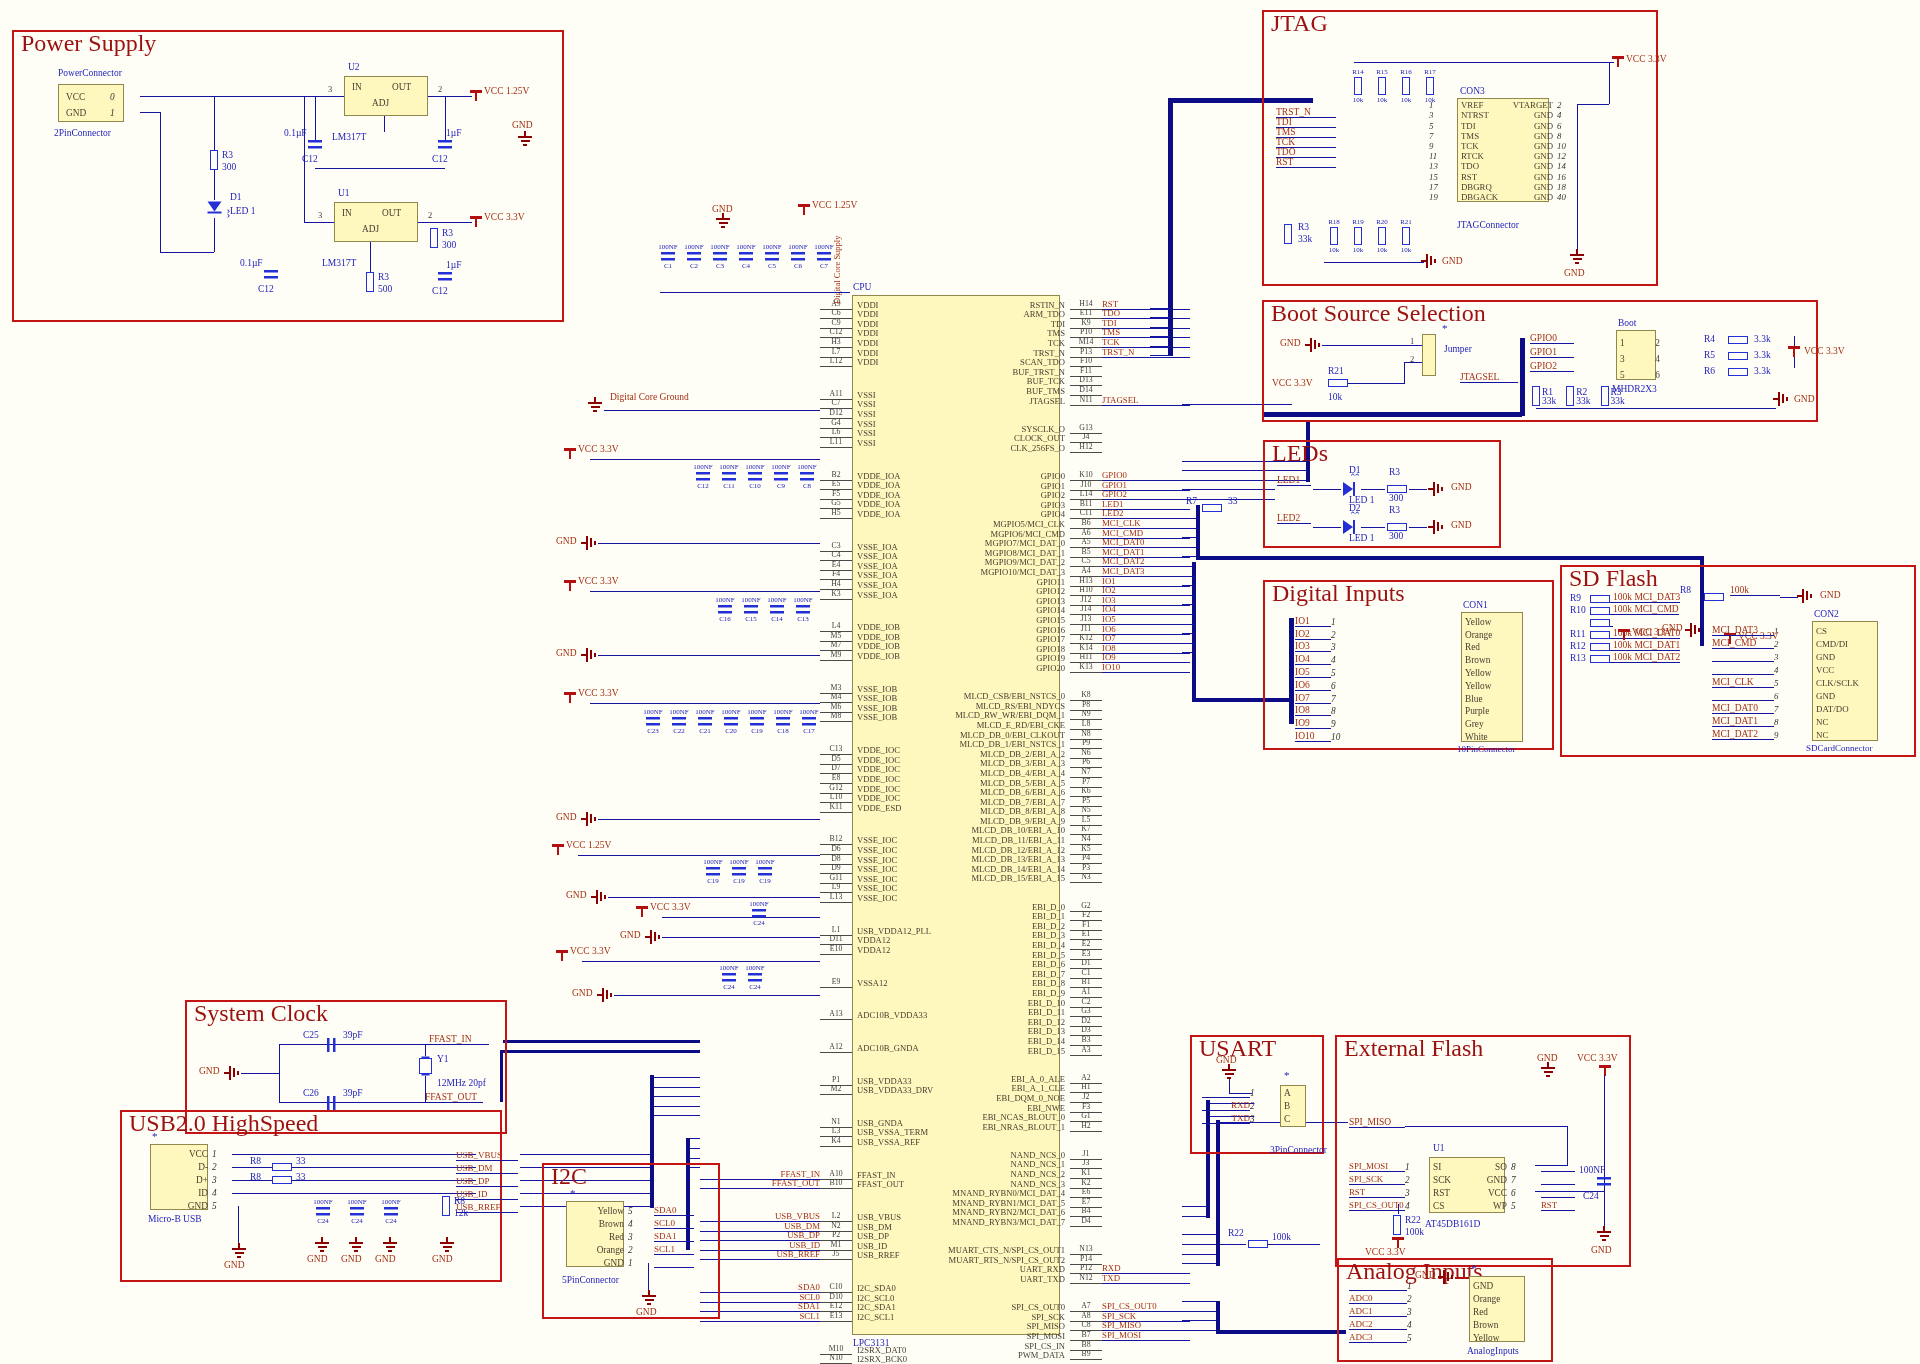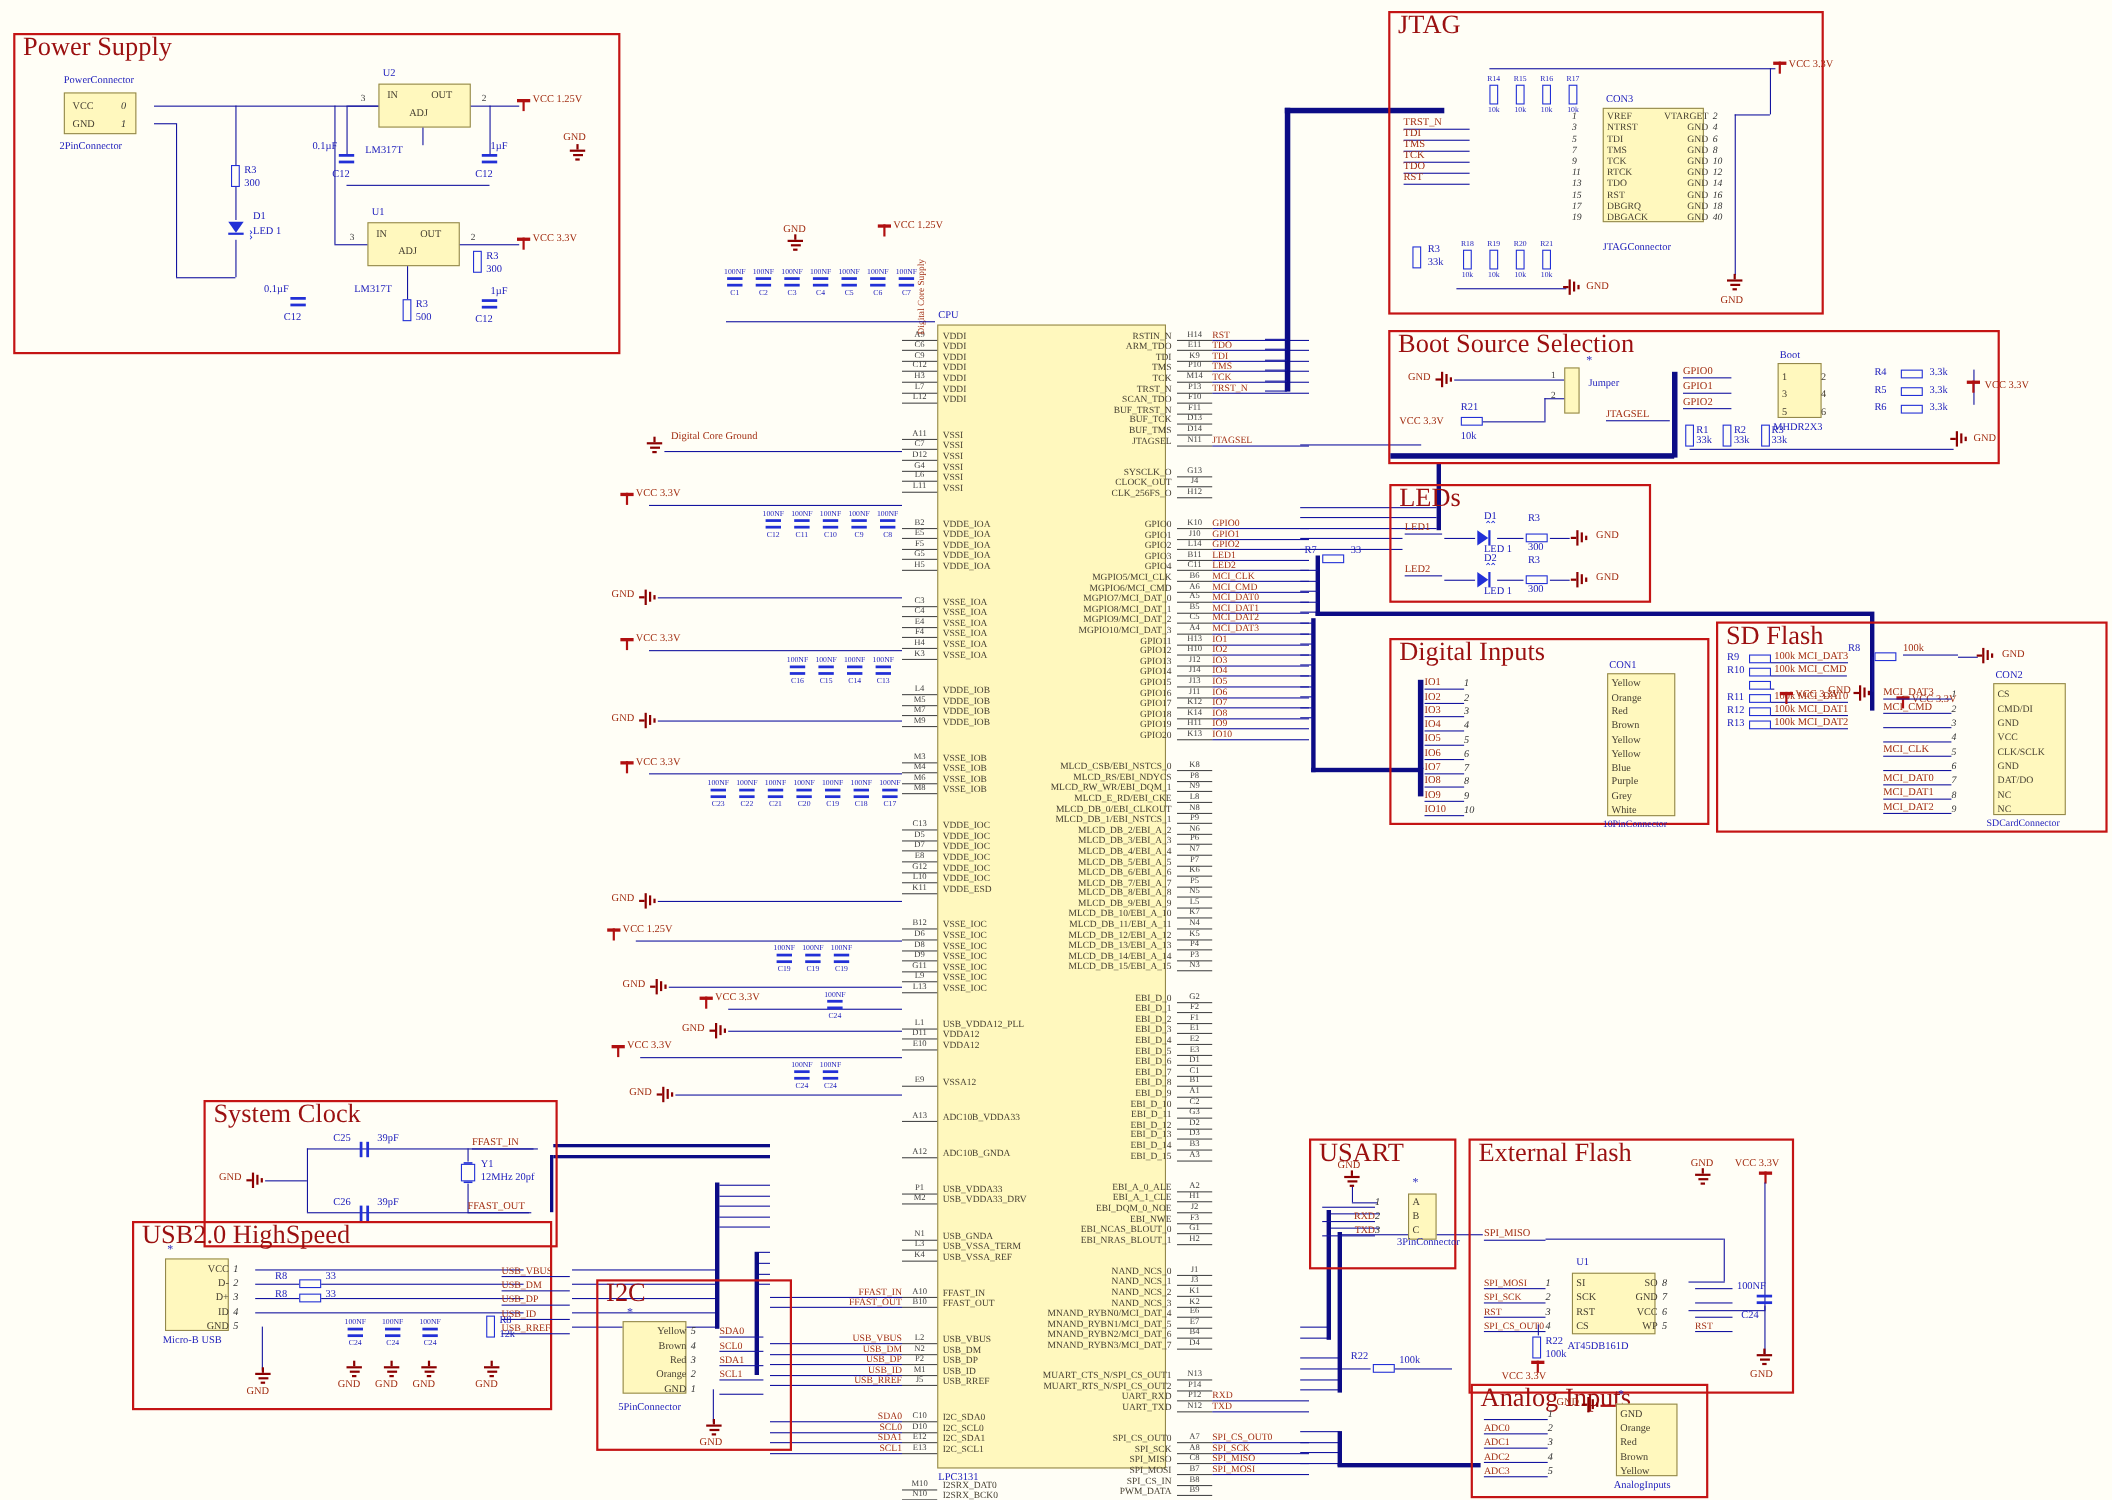--- a/index.html
+++ b/index.html
@@ -2124,21 +2124,21 @@
   <span class="des" style="left:116px;top:28px">C25</span>
   <div class="caph" style="left:140px;top:36px"></div>
   <span class="des" style="left:156px;top:28px">39pF</span>
   <span class="des" style="left:116px;top:86px">C26</span>
   <div class="caph" style="left:140px;top:94px"></div>
   <span class="des" style="left:156px;top:86px">39pF</span>
   <div class="xtal" style="left:232px;top:56px"></div>
   <div class="wire" style="left:238px;top:42px;width:1px;height:12px"></div>
   <div class="wire" style="left:238px;top:74px;width:1px;height:26px"></div>
   <span class="des" style="left:250px;top:52px">Y1</span>
-  <span class="des" style="left:250px;top:64px">12MHz 20pf</span>
+  <span class="des" style="left:250px;top:76px">12MHz 20pf</span>
   <span class="net unl" style="left:242px;top:32px;width:56px">FFAST_IN</span>
   <span class="net unl" style="left:238px;top:90px;width:58px">FFAST_OUT</span>
 </div>
 
 <div class="sec" style="left:120px;top:1110px;width:378px;height:168px">
   <span class="t">USB2.0 HighSpeed</span>
   <span class="star" style="left:30px;top:18px">*</span>
   <div class="ybox" style="left:28px;top:32px;width:58px;height:66px"></div>
   <div class="stack" style="left:30px;top:34px">
 
@@ -2273,21 +2273,21 @@
         <span class="cnet unl net" style="position:static;width:48px;text-align:right;font-size:9px">RXD</span>
         <span class="cstub" style="width:30px"><i>2</i></span>
         <span class="cnm">B</span>
       </div>
       <div class="krow" style="height:13px">
         <span class="cnet unl net" style="position:static;width:48px;text-align:right;font-size:9px">TXD</span>
         <span class="cstub" style="width:30px"><i>3</i></span>
         <span class="cnm">C</span>
       </div>
     </div>
-  <span class="des" style="left:78px;top:88px">3PinConnector</span>
+  <span class="des" style="left:78px;top:108px">3PinConnector</span>
 </div>
 
 <div class="sec" style="left:1335px;top:1035px;width:292px;height:228px">
   <span class="t">External Flash</span>
   <span class="gtx" style="left:200px;top:16px">GND</span>
   <div class="gnd" style="left:204px;top:30px"></div>
   <span class="gtx" style="left:240px;top:16px">VCC 3.3V</span>
   <div class="vcc" style="left:262px;top:28px"></div>
   <div class="wire" style="left:267px;top:38px;width:1px;height:116px"></div>
   <div class="wire" style="left:198px;top:154px;width:70px;height:1px"></div>

